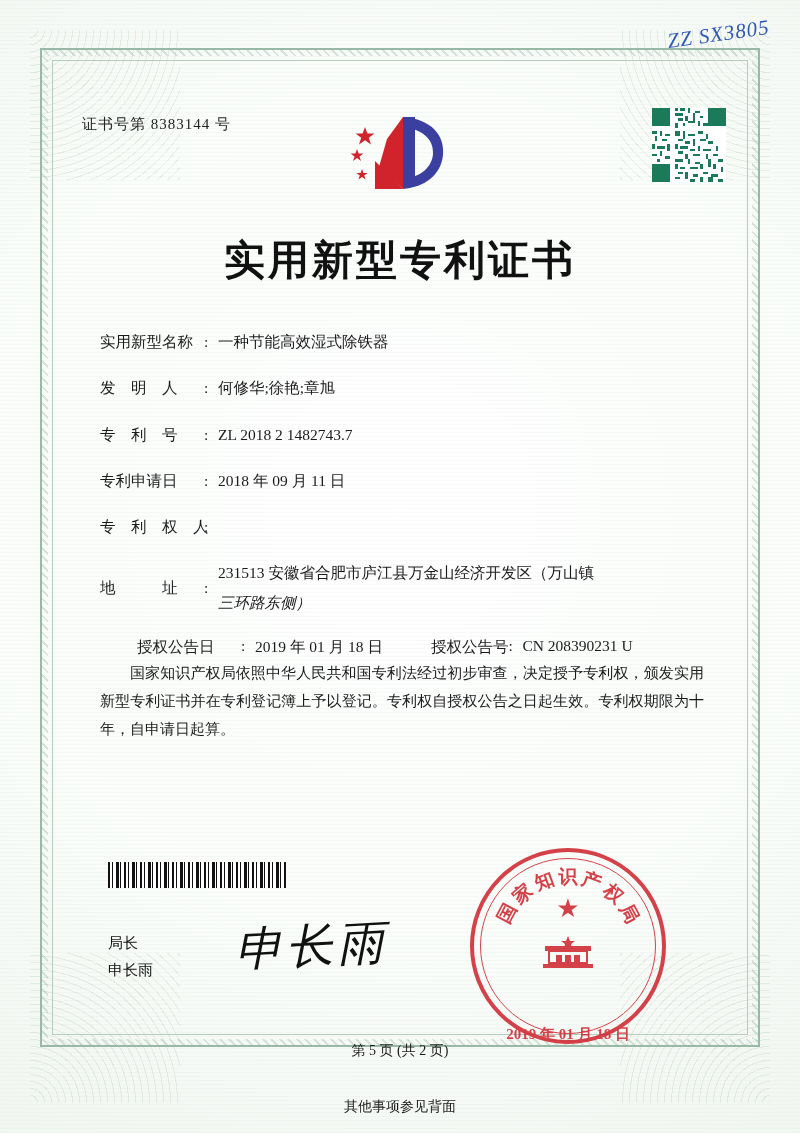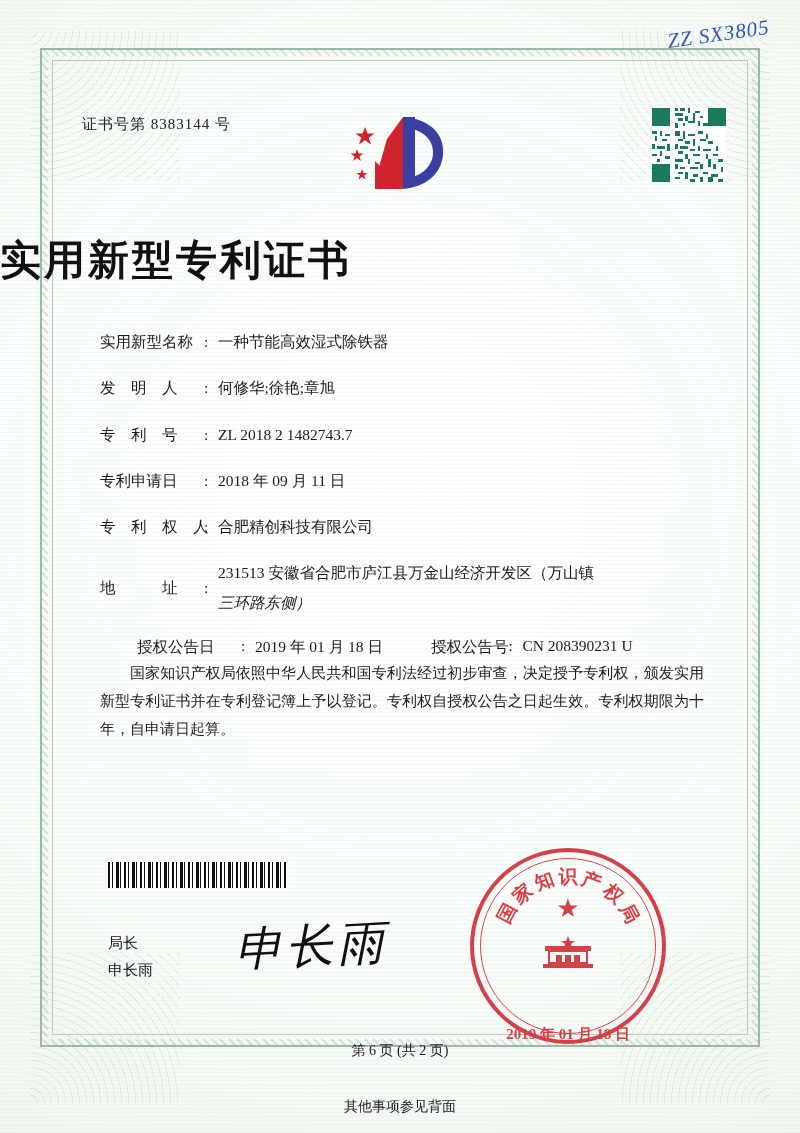--- a/index.html
+++ b/index.html
@@ -70,21 +70,21 @@
   }
 
   .qr{
     position:absolute;right:74px;top:108px;
     width:74px;height:74px;
   }
 
   
   .doc-title{
     position:absolute;left:0;right:0;top:233px;
-    text-align:left;
+    text-align:center;
     font-size:41px;font-weight:bold;letter-spacing:3px;
     color:#111;
     font-family:"Liberation Serif", serif;
   }
 
   
   .fields{
     position:absolute;left:100px;top:330px;right:96px;
     font-size:15.5px;color:#1a1a1a;
   }
@@ -305,21 +305,20 @@
 
     <div class="frow">
       <div class="flabel">专利申请日</div>
       <div class="fcolon">:</div>
       <div class="fvalue">2018 年 09 月 11 日</div>
     </div>
 
     <div class="frow">
       <div class="flabel">专　利　权　人</div>
       <div class="fcolon">:</div>
-      <div class="fvalue">合肥精创科技有限公司</div>
     </div>
 
     <div class="frow">
       <div class="flabel">地　　　址</div>
       <div class="fcolon">:</div>
       <div class="fvalue">
         <div>231513 安徽省合肥市庐江县万金山经济开发区（万山镇</div>
         <div class="addr-line2">三环路东侧）</div>
       </div>
     </div>
@@ -370,16 +369,16 @@
       <span style="transform:rotate(-41deg) translate(-50%,-82px);">家</span>
       <span style="transform:rotate(-20deg) translate(-50%,-82px);">知</span>
       <span style="transform:rotate(0deg) translate(-50%,-82px);">识</span>
       <span style="transform:rotate(20deg) translate(-50%,-82px);">产</span>
       <span style="transform:rotate(41deg) translate(-50%,-82px);">权</span>
       <span style="transform:rotate(62deg) translate(-50%,-82px);">局</span>
     </div>
     <div class="seal-date">2019 年 01 月 18 日</div>
   </div>
 
-  <div class="page-no">第 6 页 (共 2 页)</div>
+  <div class="page-no">第 5 页 (共 2 页)</div>
   <div class="footnote">其他事项参见背面</div>
 
 </div>
 
 </body></html>

